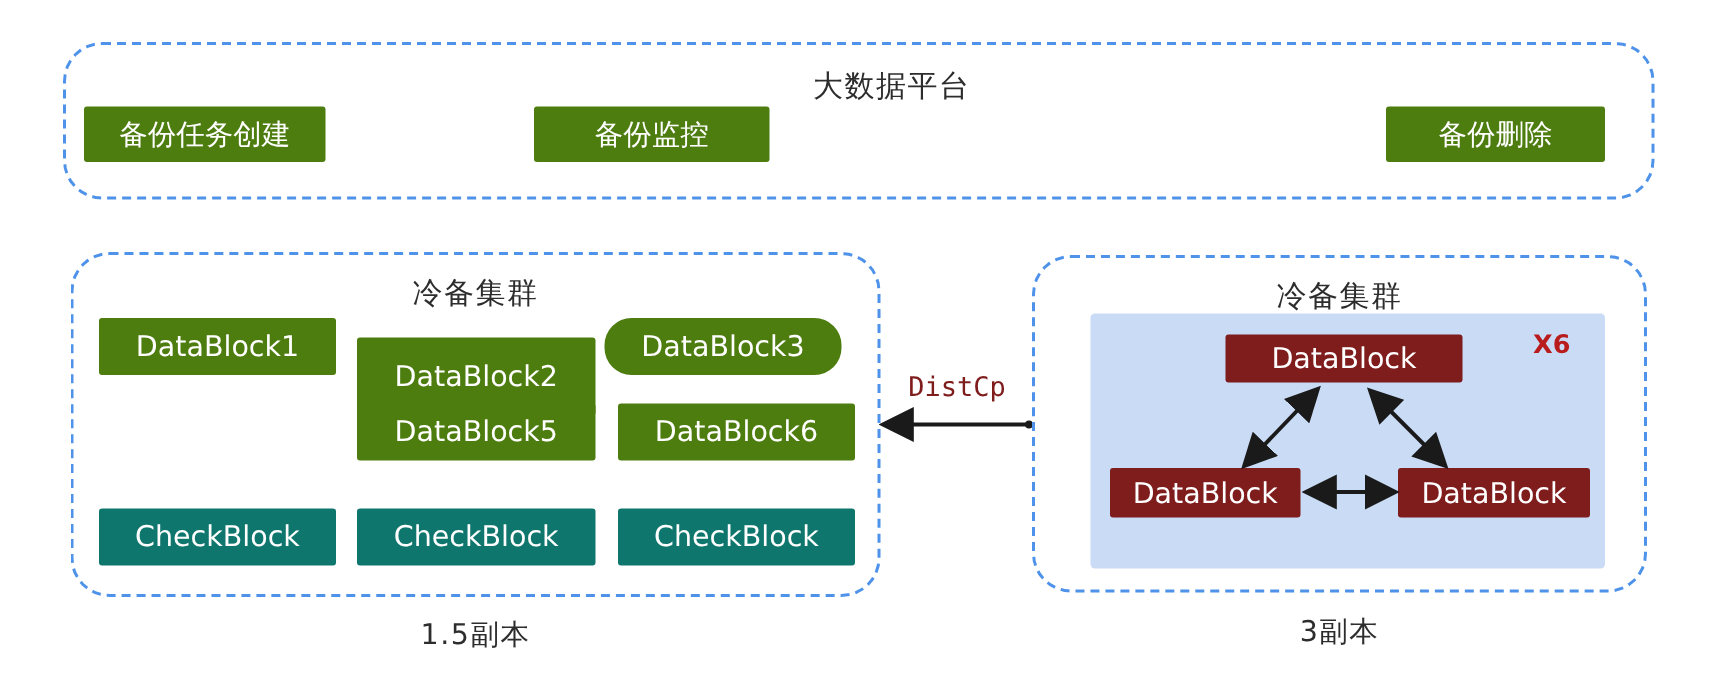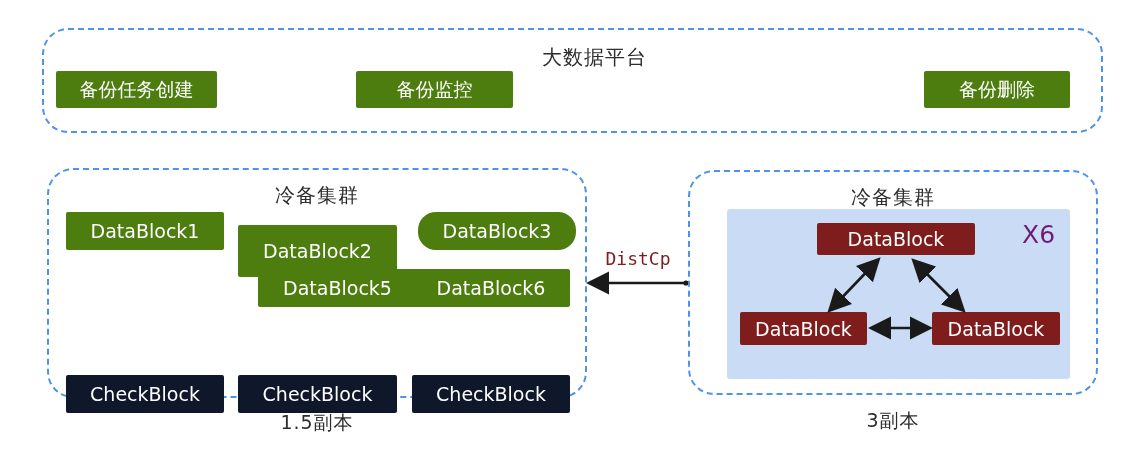--- a/index.html
+++ b/index.html
@@ -14,28 +14,28 @@
   .box-title{
     position:absolute;left:0;right:0;text-align:center;
     font-size:20px;color:#2d2d2d;letter-spacing:1px;white-space:nowrap;
   }
   .blk{
     position:absolute;display:flex;align-items:center;justify-content:center;
     color:#ffffff;font-size:19px;border-radius:2px;white-space:nowrap;
     box-sizing:border-box;
   }
   .blk.blue{background:#4d7c0f;}
-  .blk.orange{background:#0f172a;margin-top:36px;}
+  .blk.orange{background:#0f766e;}
   .blk.online{background:#7f1d1d;}
   .caption{
     position:absolute;text-align:center;font-size:19px;color:#2d2d2d;
     letter-spacing:1px;white-space:nowrap;
   }
   .inner-box{position:absolute;background:#C9DBF5;border-radius:3px;}
-  .x6{position:absolute;font-size:25px;color:#701a75;}
+  .x6{position:absolute;font-size:17px;color:#b91c1c;font-weight:bold;}
   .distcp-label{
     position:absolute;font-size:18px;color:#7f1d1d;text-align:center;
     white-space:nowrap;font-family:"DejaVu Sans Mono","Liberation Mono",monospace;
   }
   svg.arrow-layer{position:absolute;overflow:visible;}
 </style>
 </head>
 <body>
 
 <div class="canvas">
@@ -45,23 +45,23 @@
   </div>
   <div class="blk blue" style="left:56px;top:71px;width:161px;height:37px;">备份任务创建</div>
   <div class="blk blue" style="left:356px;top:71px;width:157px;height:37px;">备份监控</div>
   <div class="blk blue" style="left:924px;top:71px;width:146px;height:37px;">备份删除</div>
 
   <div class="cluster" style="left:47px;top:168px;width:540px;height:230px;">
     <div class="box-title" style="top:12px;">冷备集群</div>
 
     <div class="blk blue" style="left:17px;top:42px;width:158px;height:38px;">DataBlock1</div>
     <div class="blk blue" style="left:189px;top:55px;width:159px;height:52px;">DataBlock2</div>
-    <div class="blk blue" style="left:369px;top:42px;width:158px;height:38px;border-radius:18px;">DataBlock3</div>
+    <div class="blk blue" style="left:354px;top:42px;width:158px;height:38px;border-radius:18px;">DataBlock3</div>
 
-    <div class="blk blue" style="left:189px;top:99px;width:159px;height:38px;margin-left:20px;">DataBlock5</div>
+    <div class="blk blue" style="left:189px;top:99px;width:159px;height:38px;">DataBlock5</div>
     <div class="blk blue" style="left:363px;top:99px;width:158px;height:38px;">DataBlock6</div>
 
     <div class="blk orange" style="left:17px;top:169px;width:158px;height:38px;">CheckBlock</div>
     <div class="blk orange" style="left:189px;top:169px;width:159px;height:38px;">CheckBlock</div>
     <div class="blk orange" style="left:363px;top:169px;width:158px;height:38px;">CheckBlock</div>
   </div>
   <div class="caption" style="left:47px;top:410px;width:540px;">1.5副本</div>
 
   <div class="distcp-label" style="left:583px;top:248px;width:110px;">DistCp</div>
   <svg class="arrow-layer" style="left:583px;top:274px;" width="110" height="18">

